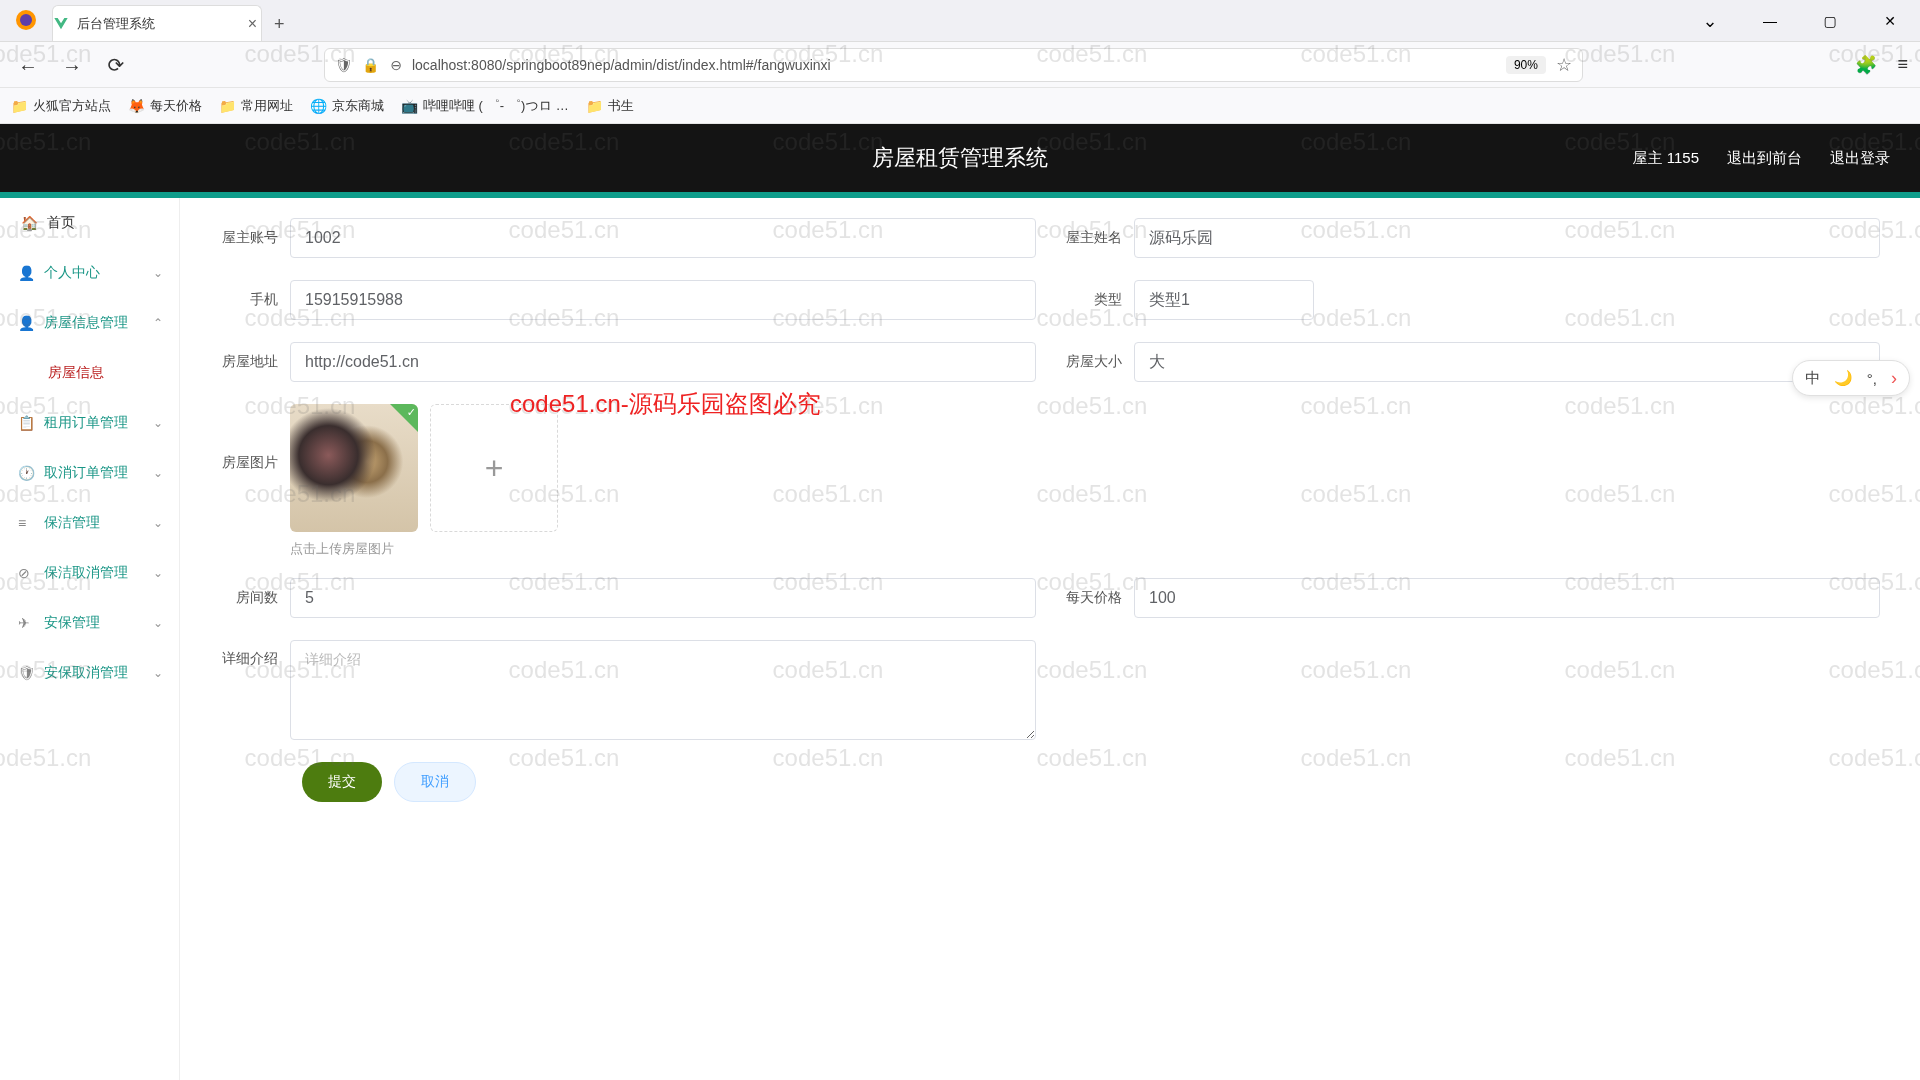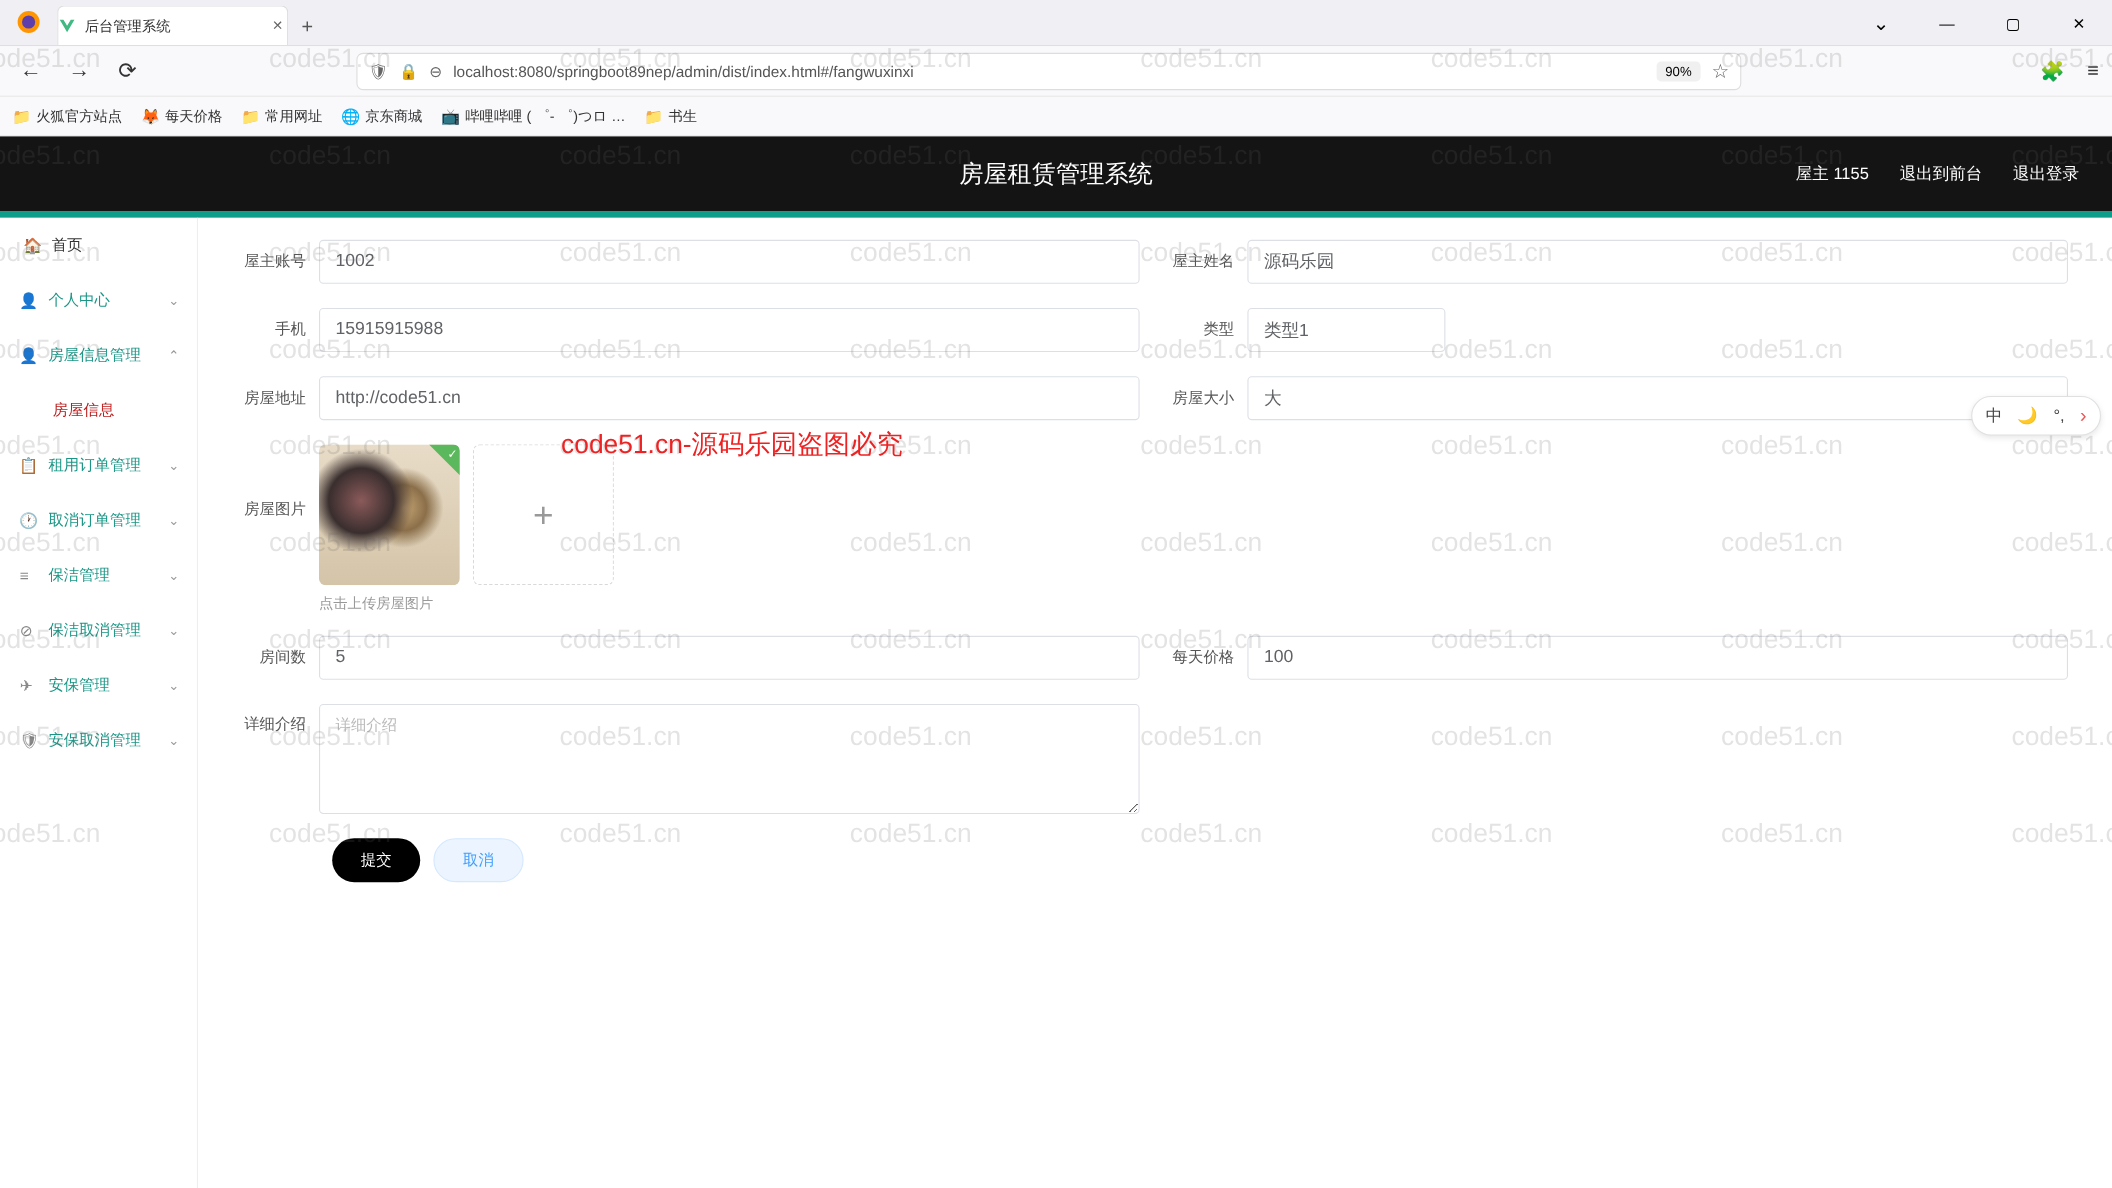--- a/index.html
+++ b/index.html
@@ -62,21 +62,21 @@
 .upload-area { display: flex; gap: 12px; }
 .upload-thumb { width: 128px; height: 128px; border-radius: 6px; position: relative; background: linear-gradient(135deg, #e8d5c4 0%, #f0e6d8 100%); overflow: hidden; }
 .upload-thumb-img { width: 100%; height: 100%; background: radial-gradient(circle at 30% 40%, #8b5a5a 0%, #3a2e2e 25%, transparent 40%), radial-gradient(circle at 60% 45%, #c9a876 0%, #8b6f4a 20%, transparent 35%), linear-gradient(180deg, #e8dcc8 0%, #d4c4a8 100%); }
 .upload-corner { position: absolute; top: 0; right: 0; width: 0; height: 0; border-left: 28px solid transparent; border-top: 28px solid #5cb85c; }
 .upload-corner::after { content: "✓"; position: absolute; top: -26px; right: 2px; color: #fff; font-size: 11px; }
 .upload-add { width: 128px; height: 128px; border: 1px dashed #d9d9d9; border-radius: 6px; display: flex; align-items: center; justify-content: center; font-size: 32px; color: #999; cursor: pointer; }
 .upload-hint { font-size: 13px; color: #999; margin: 0 0 20px 70px; }
 
 .button-row { display: flex; gap: 12px; padding-left: 82px; margin-top: 20px; }
 .btn { height: 40px; padding: 0 26px; border-radius: 20px; font-size: 14px; cursor: pointer; border: none; display: flex; align-items: center; }
-.btn-primary { background: #000000; color: #fff; }
+.btn-primary { background: #4d7c0f; color: #fff; }
 .btn-default { background: #ecf5ff; color: #409eff; border: 1px solid #d4e8ff; }
 
 
 .watermark { position: absolute; top: 40px; left: 0; right: 0; bottom: 0; pointer-events: none; overflow: hidden; z-index: 5; }
 .wm-row { display: flex; justify-content: space-around; width: 110%; margin-left: -5%; margin-bottom: 60px; }
 .wm-item { font-size: 24px; color: rgba(100,100,100,0.18); white-space: nowrap; }
 .watermark-big { position: absolute; top: 388px; left: 510px; font-size: 24px; color: #e22; font-weight: 500; pointer-events: none; z-index: 6; }
 
 
 .float-pill { position: absolute; right: 10px; top: 360px; background: #fff; border: 1px solid #e0e0e0; border-radius: 20px; height: 36px; display: flex; align-items: center; padding: 0 12px; gap: 14px; box-shadow: 0 2px 6px rgba(0,0,0,0.1); z-index: 10; }

